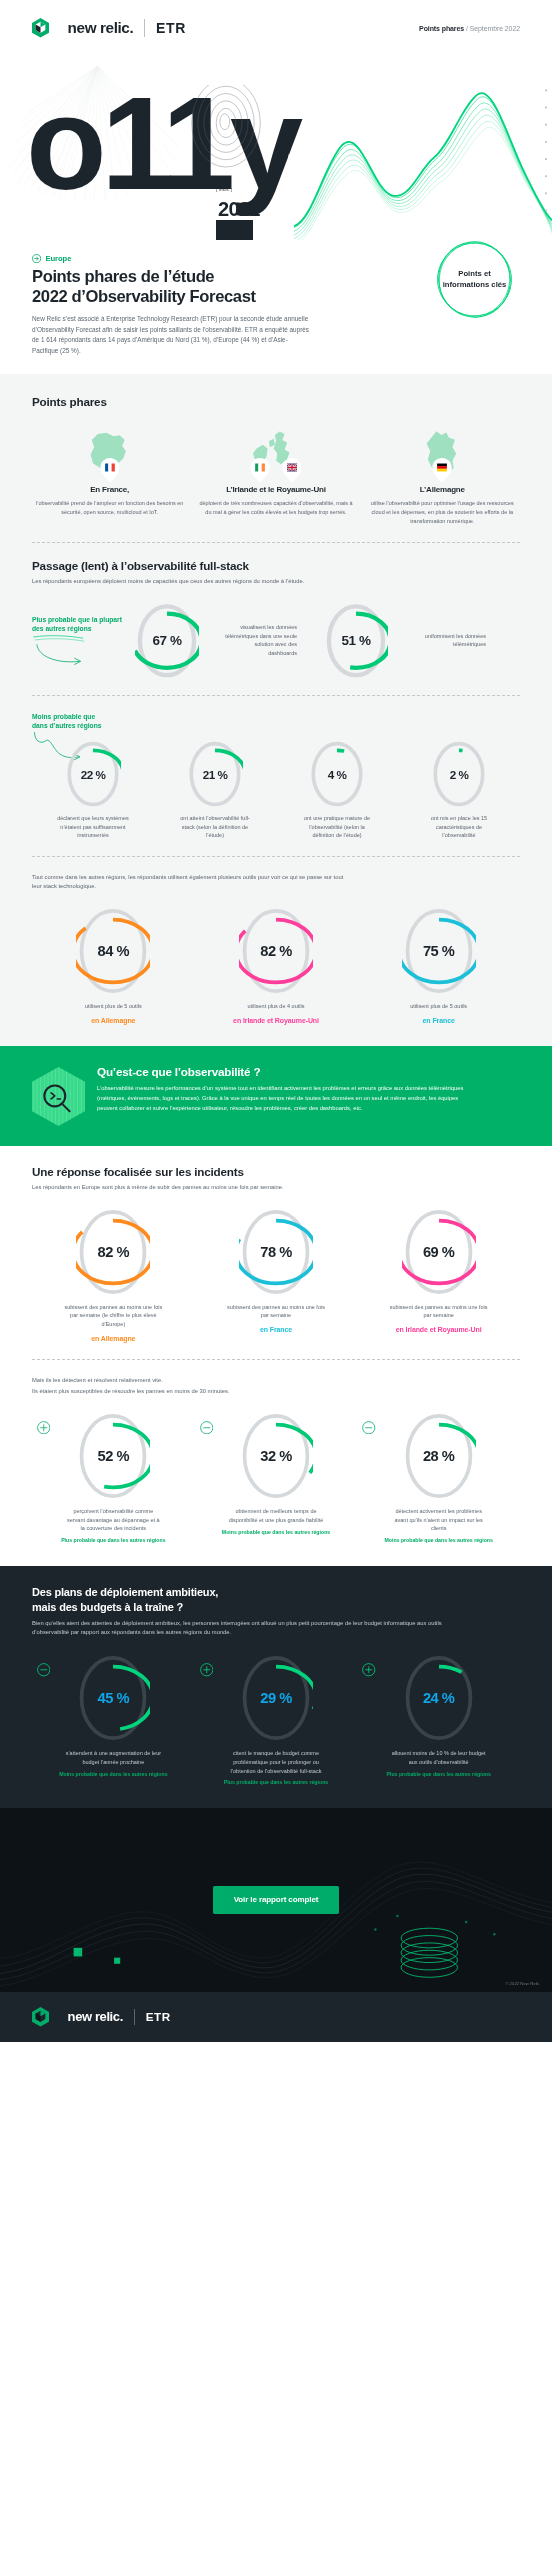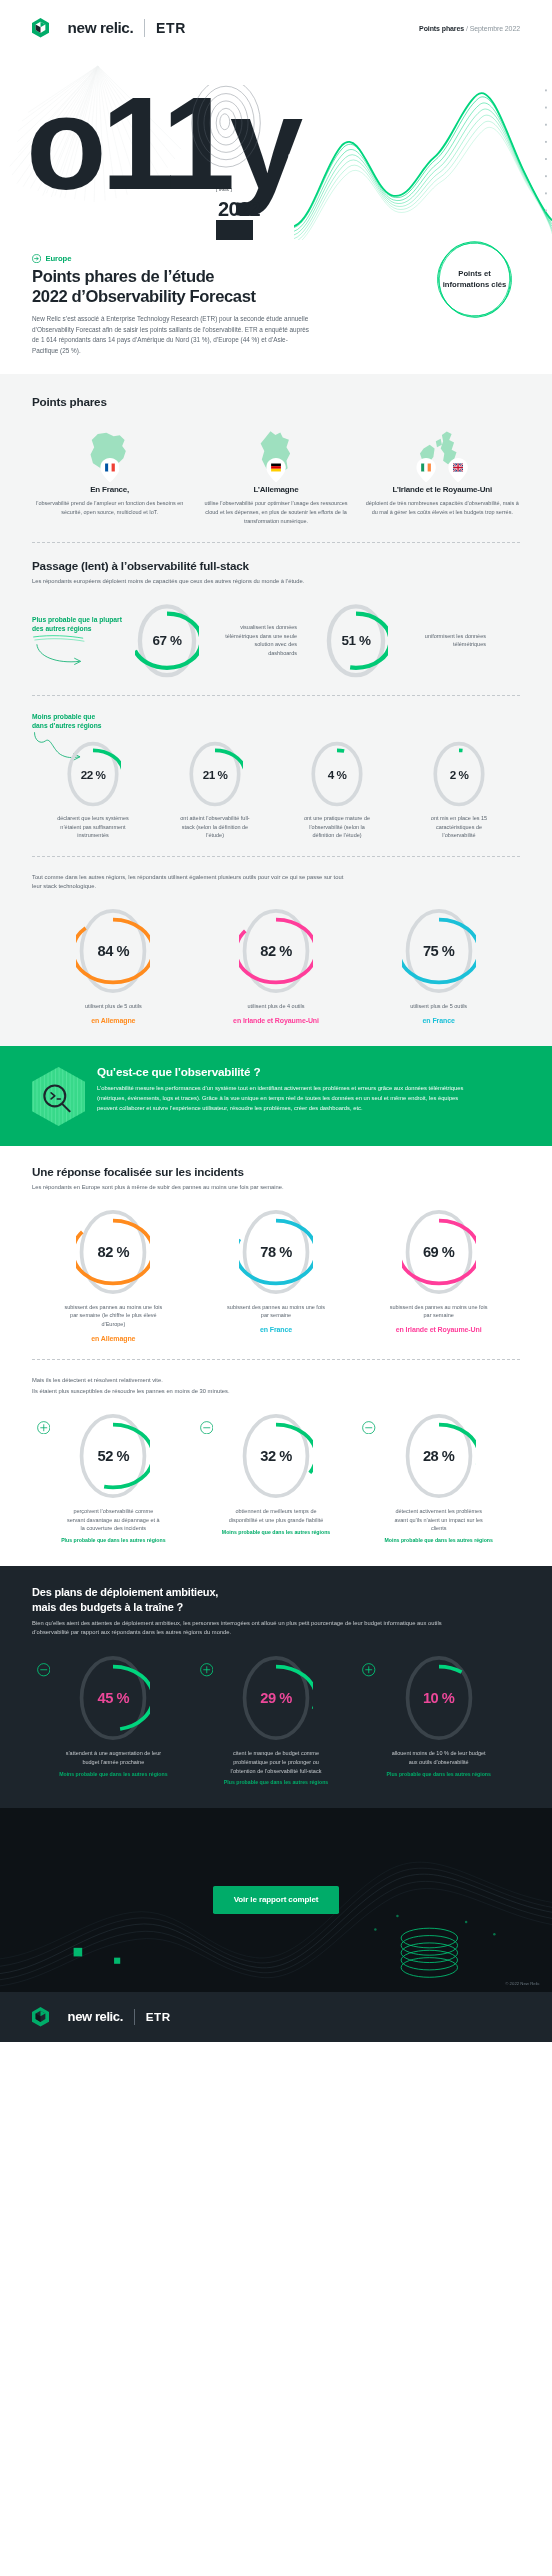--- a/index.html
+++ b/index.html
@@ -163,21 +163,21 @@
 
   
   .whitesec { background: #fff; padding: 19.6px 0 21px 0; }
   .whitesec .rule { border-top: 0.6px dashed #c4c9cd; }
 
   
   .darksec { background: #1d252c; padding: 19.6px 32px 21px 32px; color: #fff; position:relative; }
   .darksec .sec-h2 { color: #fff; font-size: 11px; line-height: 14.7px; }
   .darksec .sec-sub { color: #c4c9cd; }
   .darksec .cap { color: #c4c9cd; }
-  .darksec .donut .val { color: #ec4899; }
+  .darksec .donut .val { color: #0ea5e9; }
   .row3d { display: flex; padding: 16px 0 0 0; }
   .row3d .cell { flex: 1; display: flex; flex-direction: column; align-items: center; position: relative;}
   .row3d .cell .cap { margin-top: 6.1px; width: 104px; }
   .pmbadge { position: absolute; left: 4.9px; top: 9.8px; width: 13.5px; height: 13.5px; }
 
   
   .cta {
     background: #0d1216; position: relative; height: 184px; overflow: hidden;
     display: flex; align-items: center; justify-content: center;
   }
@@ -353,40 +353,20 @@
               <rect x="10.6" y="0" width="5.3" height="13" fill="#EF4135"></rect>
             </g>
           </svg>
         </div>
         <div class="cname">En France,</div>
         <div class="cdesc">l’observabilité prend de l’ampleur en fonction des besoins en sécurité, open source, multicloud et IoT.</div>
       </div>
 
       <div class="ccard">
         <div class="cmap">
-          <svg width="48" height="48" viewBox="0 0 78 78">
-            <g fill="#9ee0bf">
-              <path d="M30 2 L38 8 L46 4 L50 12 L60 16 L56 28 L62 38 L56 50 L58 62 L48 70 L38 66 L30 72 L22 60 L16 48 L20 34 L14 22 L22 12 Z"></path>
-            </g>
-          </svg>
-          <svg class="pin" viewBox="0 0 32 40">
-            <path d="M16 0 C25 0 32 7 32 16 C32 26 16 40 16 40 C16 40 0 26 0 16 C0 7 7 0 16 0Z" fill="#fff"></path>
-            <g transform="translate(8,9)">
-              <rect x="0" y="0" width="16" height="4.3" fill="#000"></rect>
-              <rect x="0" y="4.3" width="16" height="4.3" fill="#DD0000"></rect>
-              <rect x="0" y="8.6" width="16" height="4.4" fill="#FFCE00"></rect>
-            </g>
-          </svg>
-        </div>
-        <div class="cname">L’Allemagne</div>
-        <div class="cdesc">utilise l’observabilité pour optimiser l’usage des ressources cloud et les dépenses, en plus de soutenir les efforts de la transformation numérique.</div>
-      </div>
-
-      <div class="ccard">
-        <div class="cmap">
           <svg width="67" height="48" viewBox="0 0 110 78">
             <g fill="#9ee0bf">
               <path d="M24 30 L34 24 L42 30 L40 44 L32 54 L22 50 L18 38 Z"></path>
               <path d="M62 2 L70 6 L66 16 L74 20 L70 32 L78 36 L74 48 L64 56 L56 50 L58 38 L52 30 L56 18 L54 8 Z"></path>
               <path d="M44 18 L52 14 L54 24 L46 28 Z"></path>
             </g>
           </svg>
           <div class="pin-dual">
             <svg class="pin" viewBox="0 0 32 40">
               <path d="M16 0 C25 0 32 7 32 16 C32 26 16 40 16 40 C16 40 0 26 0 16 C0 7 7 0 16 0Z" fill="#fff"></path>
@@ -403,20 +383,40 @@
                 <path d="M0 0 L16 13 M16 0 L0 13" stroke="#fff" stroke-width="2.6"></path>
                 <path d="M0 0 L16 13 M16 0 L0 13" stroke="#C8102E" stroke-width="1.3"></path>
                 <path d="M8 0 V13 M0 6.5 H16" stroke="#fff" stroke-width="4"></path>
                 <path d="M8 0 V13 M0 6.5 H16" stroke="#C8102E" stroke-width="2.2"></path>
               </g>
             </svg>
           </div>
         </div>
         <div class="cname">L’Irlande et le Royaume-Uni</div>
         <div class="cdesc">déploient de très nombreuses capacités d’observabilité, mais à du mal à gérer les coûts élevés et les budgets trop serrés.</div>
+      </div>
+
+      <div class="ccard">
+        <div class="cmap">
+          <svg width="48" height="48" viewBox="0 0 78 78">
+            <g fill="#9ee0bf">
+              <path d="M30 2 L38 8 L46 4 L50 12 L60 16 L56 28 L62 38 L56 50 L58 62 L48 70 L38 66 L30 72 L22 60 L16 48 L20 34 L14 22 L22 12 Z"></path>
+            </g>
+          </svg>
+          <svg class="pin" viewBox="0 0 32 40">
+            <path d="M16 0 C25 0 32 7 32 16 C32 26 16 40 16 40 C16 40 0 26 0 16 C0 7 7 0 16 0Z" fill="#fff"></path>
+            <g transform="translate(8,9)">
+              <rect x="0" y="0" width="16" height="4.3" fill="#000"></rect>
+              <rect x="0" y="4.3" width="16" height="4.3" fill="#DD0000"></rect>
+              <rect x="0" y="8.6" width="16" height="4.4" fill="#FFCE00"></rect>
+            </g>
+          </svg>
+        </div>
+        <div class="cname">L’Allemagne</div>
+        <div class="cdesc">utilise l’observabilité pour optimiser l’usage des ressources cloud et les dépenses, en plus de soutenir les efforts de la transformation numérique.</div>
       </div>
     </div>
 
     <div class="rule"></div>
 
     <div class="sec">
       <div class="sec-h2">Passage (lent) à l’observabilité full-stack</div>
       <div class="sec-sub">Les répondants européens déploient moins de capacités que ceux des autres régions du monde à l’étude.</div>
     </div>
 
@@ -738,21 +738,21 @@
       <div class="cell">
         <svg class="pmbadge" viewBox="0 0 22 22">
           <circle cx="11" cy="11" r="10" fill="none" stroke="#00D57E" stroke-width="1.3"></circle>
           <path d="M11 6 V16 M6 11 H16" stroke="#00D57E" stroke-width="1.3" stroke-linecap="round"></path>
         </svg>
         <div class="donut lg">
           <svg viewBox="0 0 120 146">
             <ellipse cx="60" cy="73" rx="51" ry="65" fill="none" stroke="#3A434A" stroke-width="6"></ellipse>
             <ellipse cx="60" cy="73" rx="51" ry="65" fill="none" stroke="#00D57E" stroke-width="6" stroke-dasharray="38 341" transform="rotate(-90 60 73)"></ellipse>
           </svg>
-          <div class="val">10 %</div>
+          <div class="val">24 %</div>
         </div>
         <div class="cap">allouent moins de 10 % de leur budget aux outils d’observabilité</div>
         <div class="mini-strong">Plus probable que dans les autres régions</div>
       </div>
     </div>
   </div>
 
   <div class="cta">
     <svg class="cta-mesh" viewBox="0 0 900 300" preserveAspectRatio="none">
       <g fill="none" stroke="#2b3840" stroke-width=".8">

